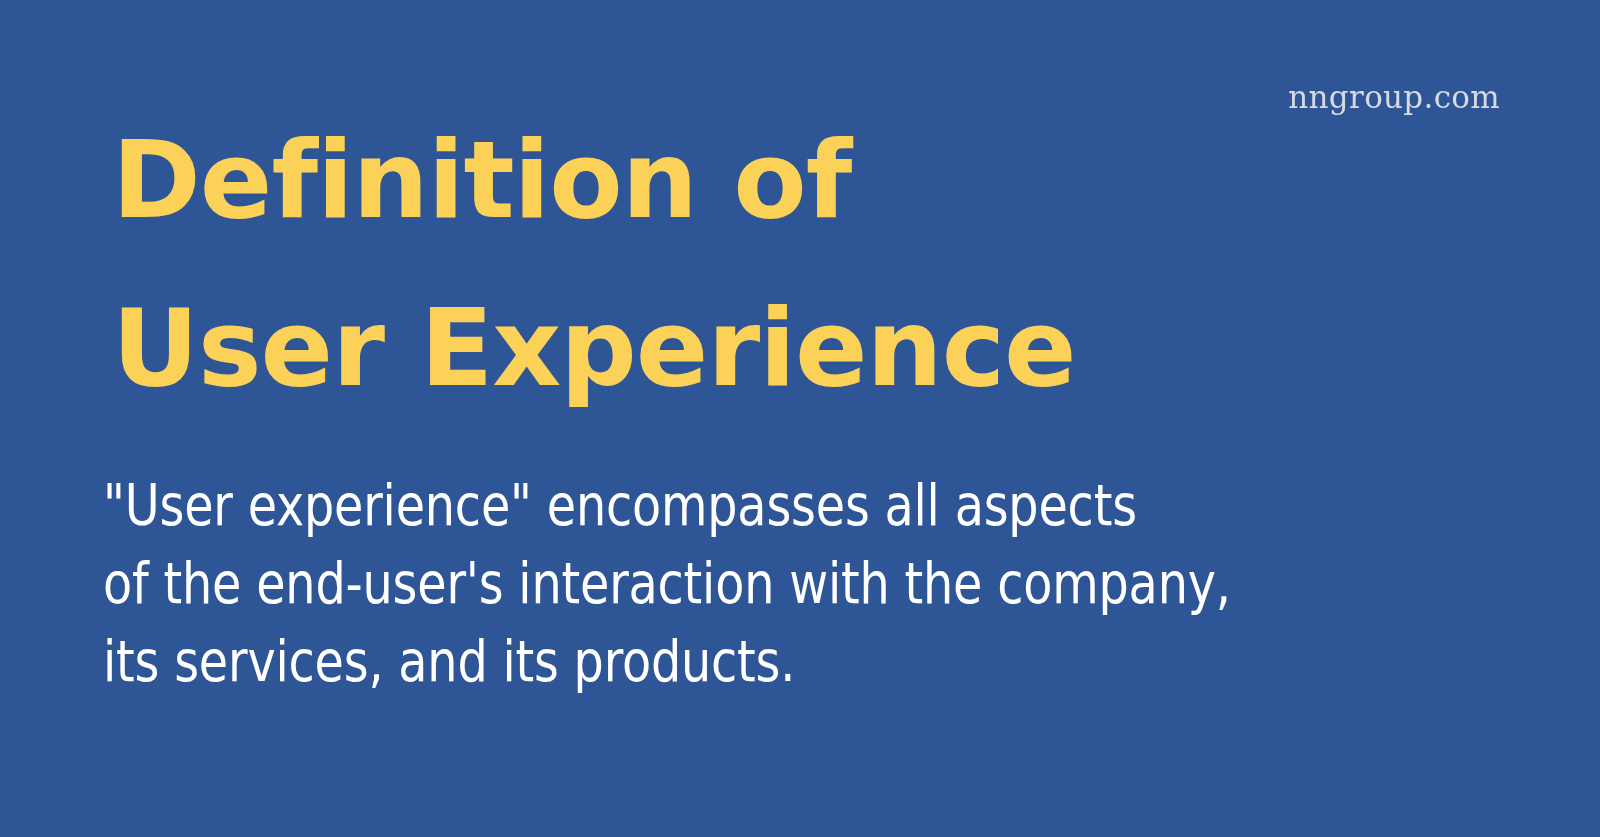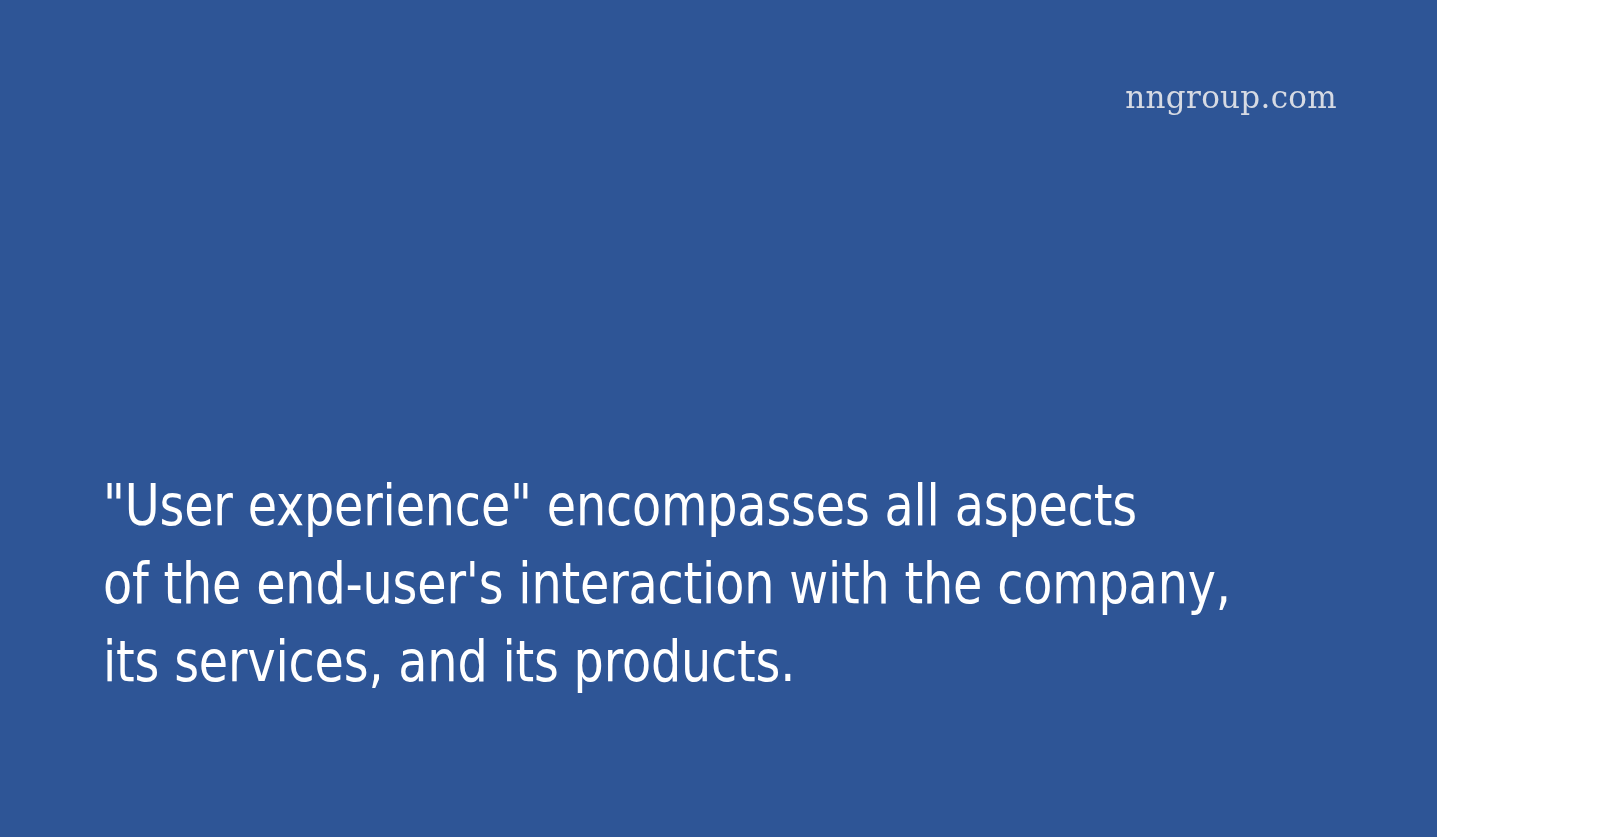--- a/index.html
+++ b/index.html
@@ -5,21 +5,21 @@
   html, body {
     margin: 0;
     padding: 0;
   }
   body {
     font-family: "Liberation Sans", sans-serif;
     background: #ffffff;
   }
   #slide {
     position: relative;
-    width: 1437px;
+    width: 1600px;
     height: 837px;
     background: #2E5596;
     overflow: hidden;
   }
 
   
   #brand {
     position: absolute;
     top: 0;
     right: 0;
@@ -79,20 +79,24 @@
 </head>
 <body>
 
 <div id="slide">
 
   <div id="brand">
     <div id="brand-url">nngroup.com</div>
 
   </div>
 
+  <div id="headline">
+    <div class="hl-line">Definition of</div>
+    <div class="hl-line">User Experience</div>
+  </div>
 
   <div id="body-copy">
     <div class="bd-line">"User experience" encompasses all aspects</div>
     <div class="bd-line">of the end-user's interaction with the company,</div>
     <div class="bd-line">its services, and its products.</div>
   </div>
 
 </div>
 
 </body></html>

